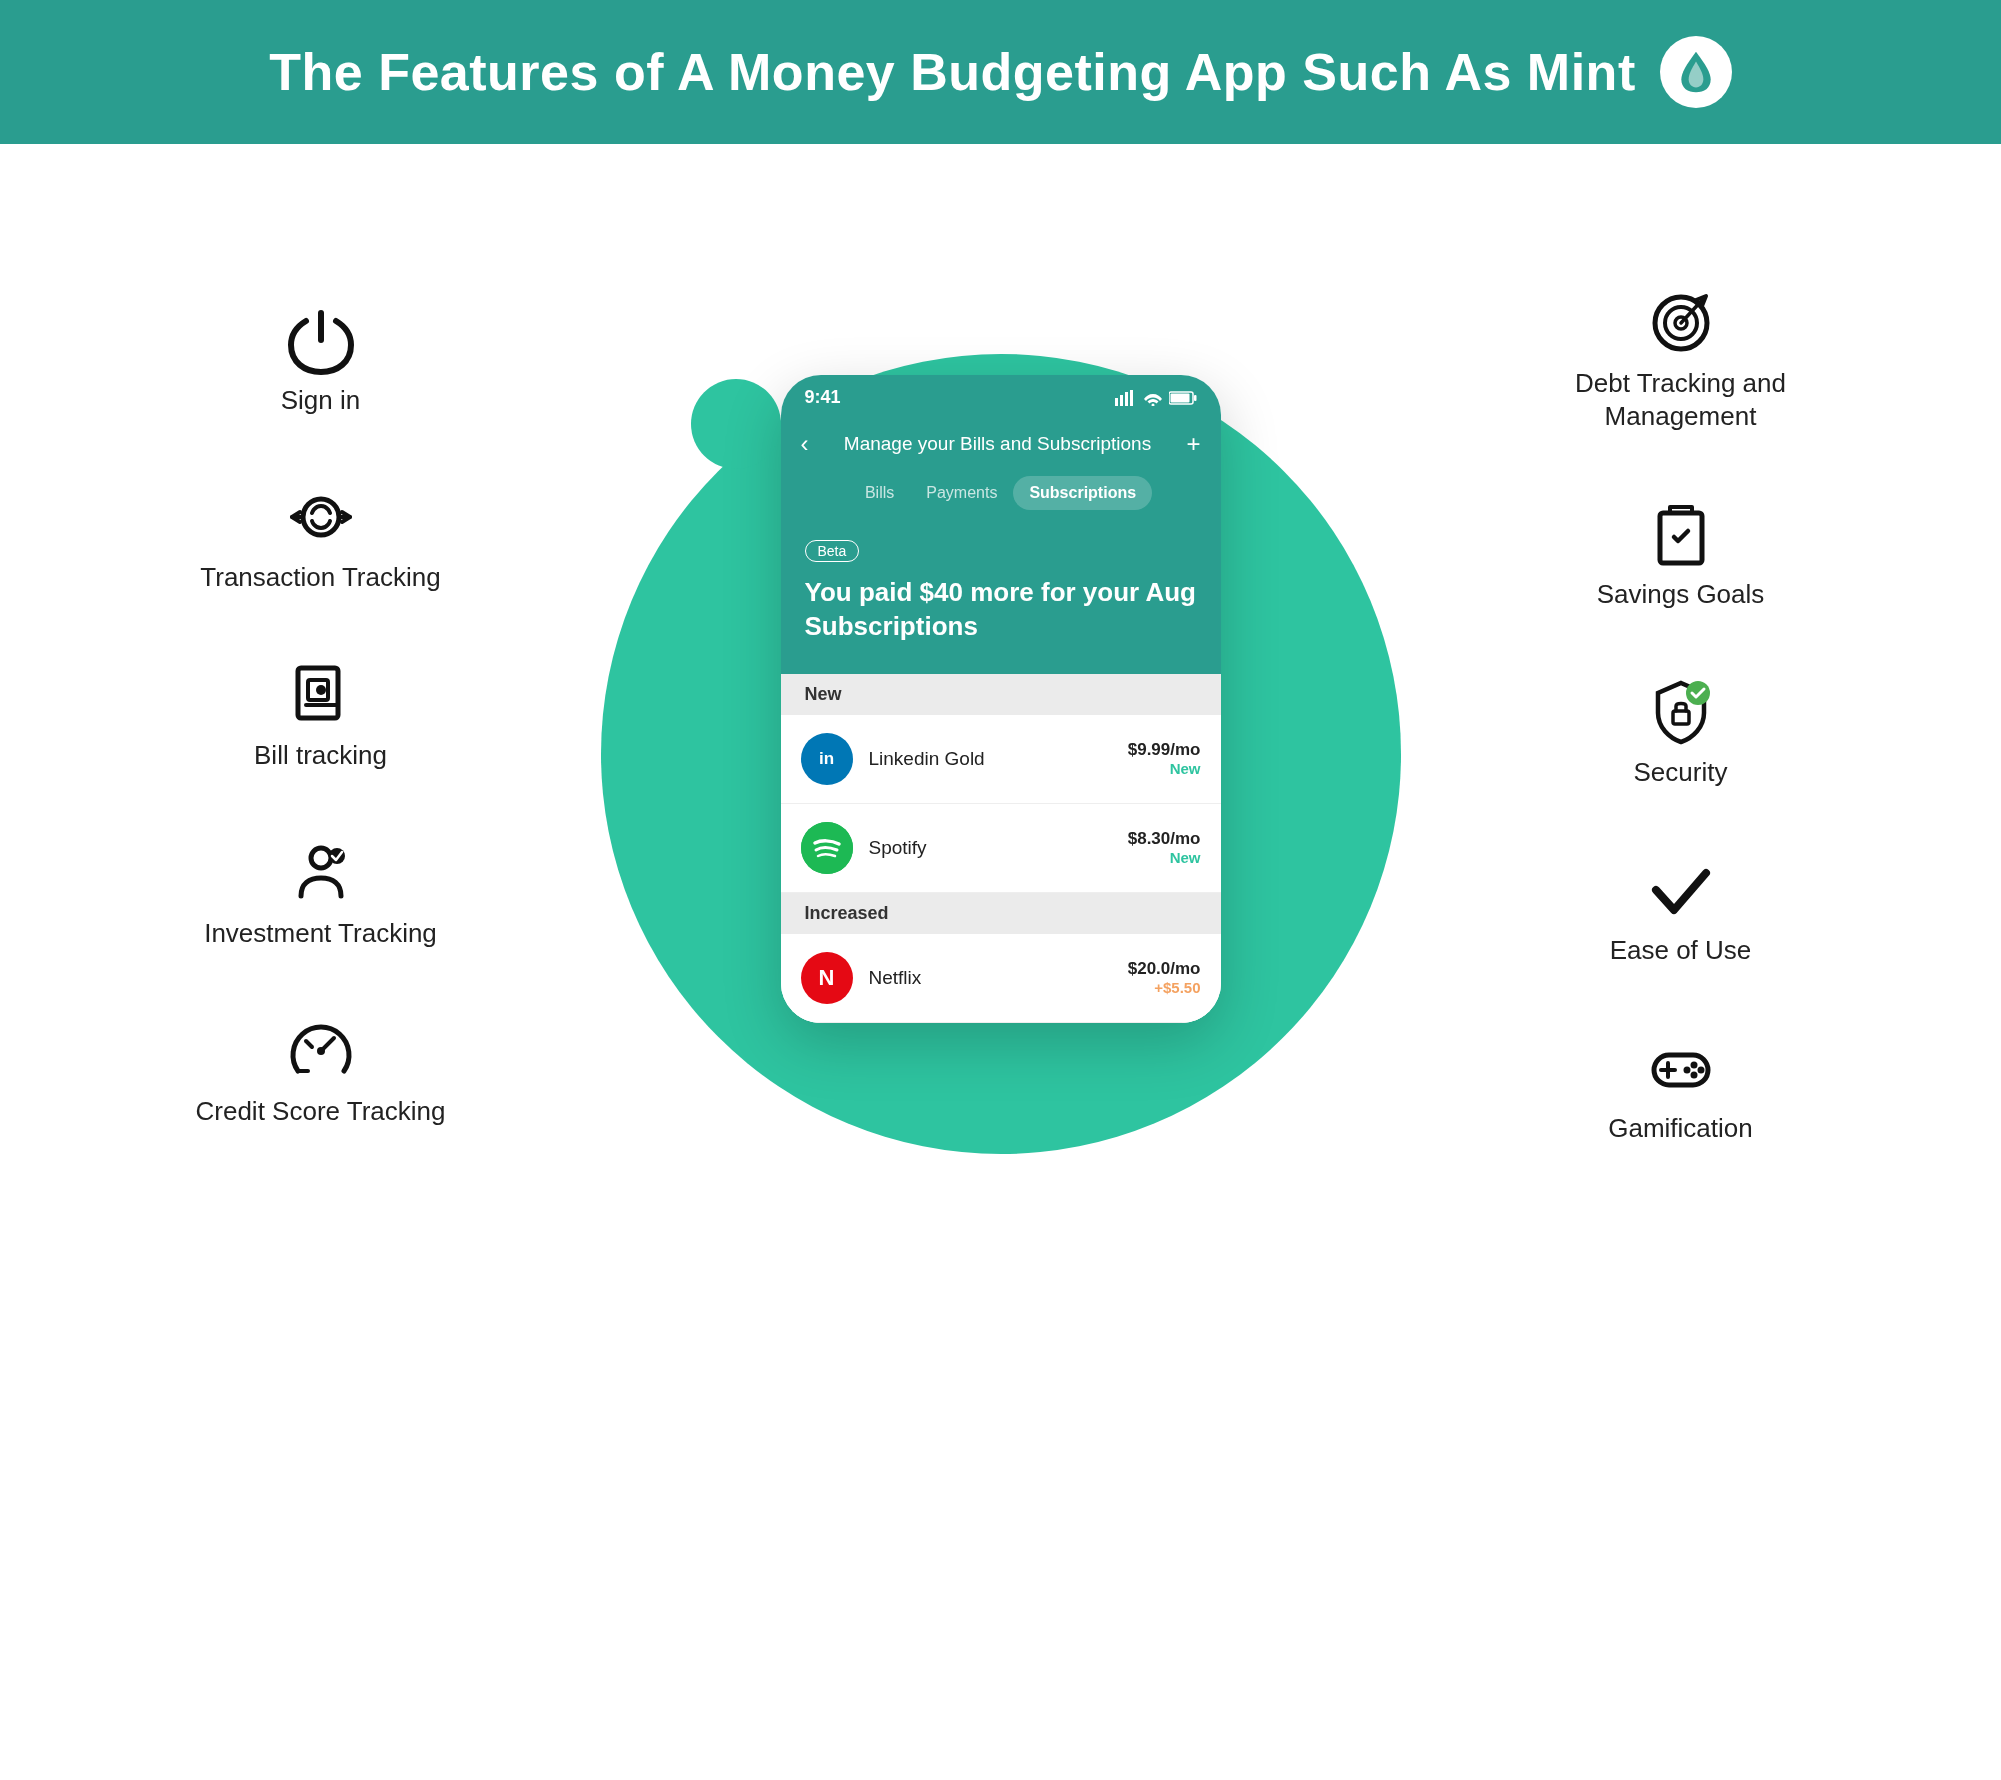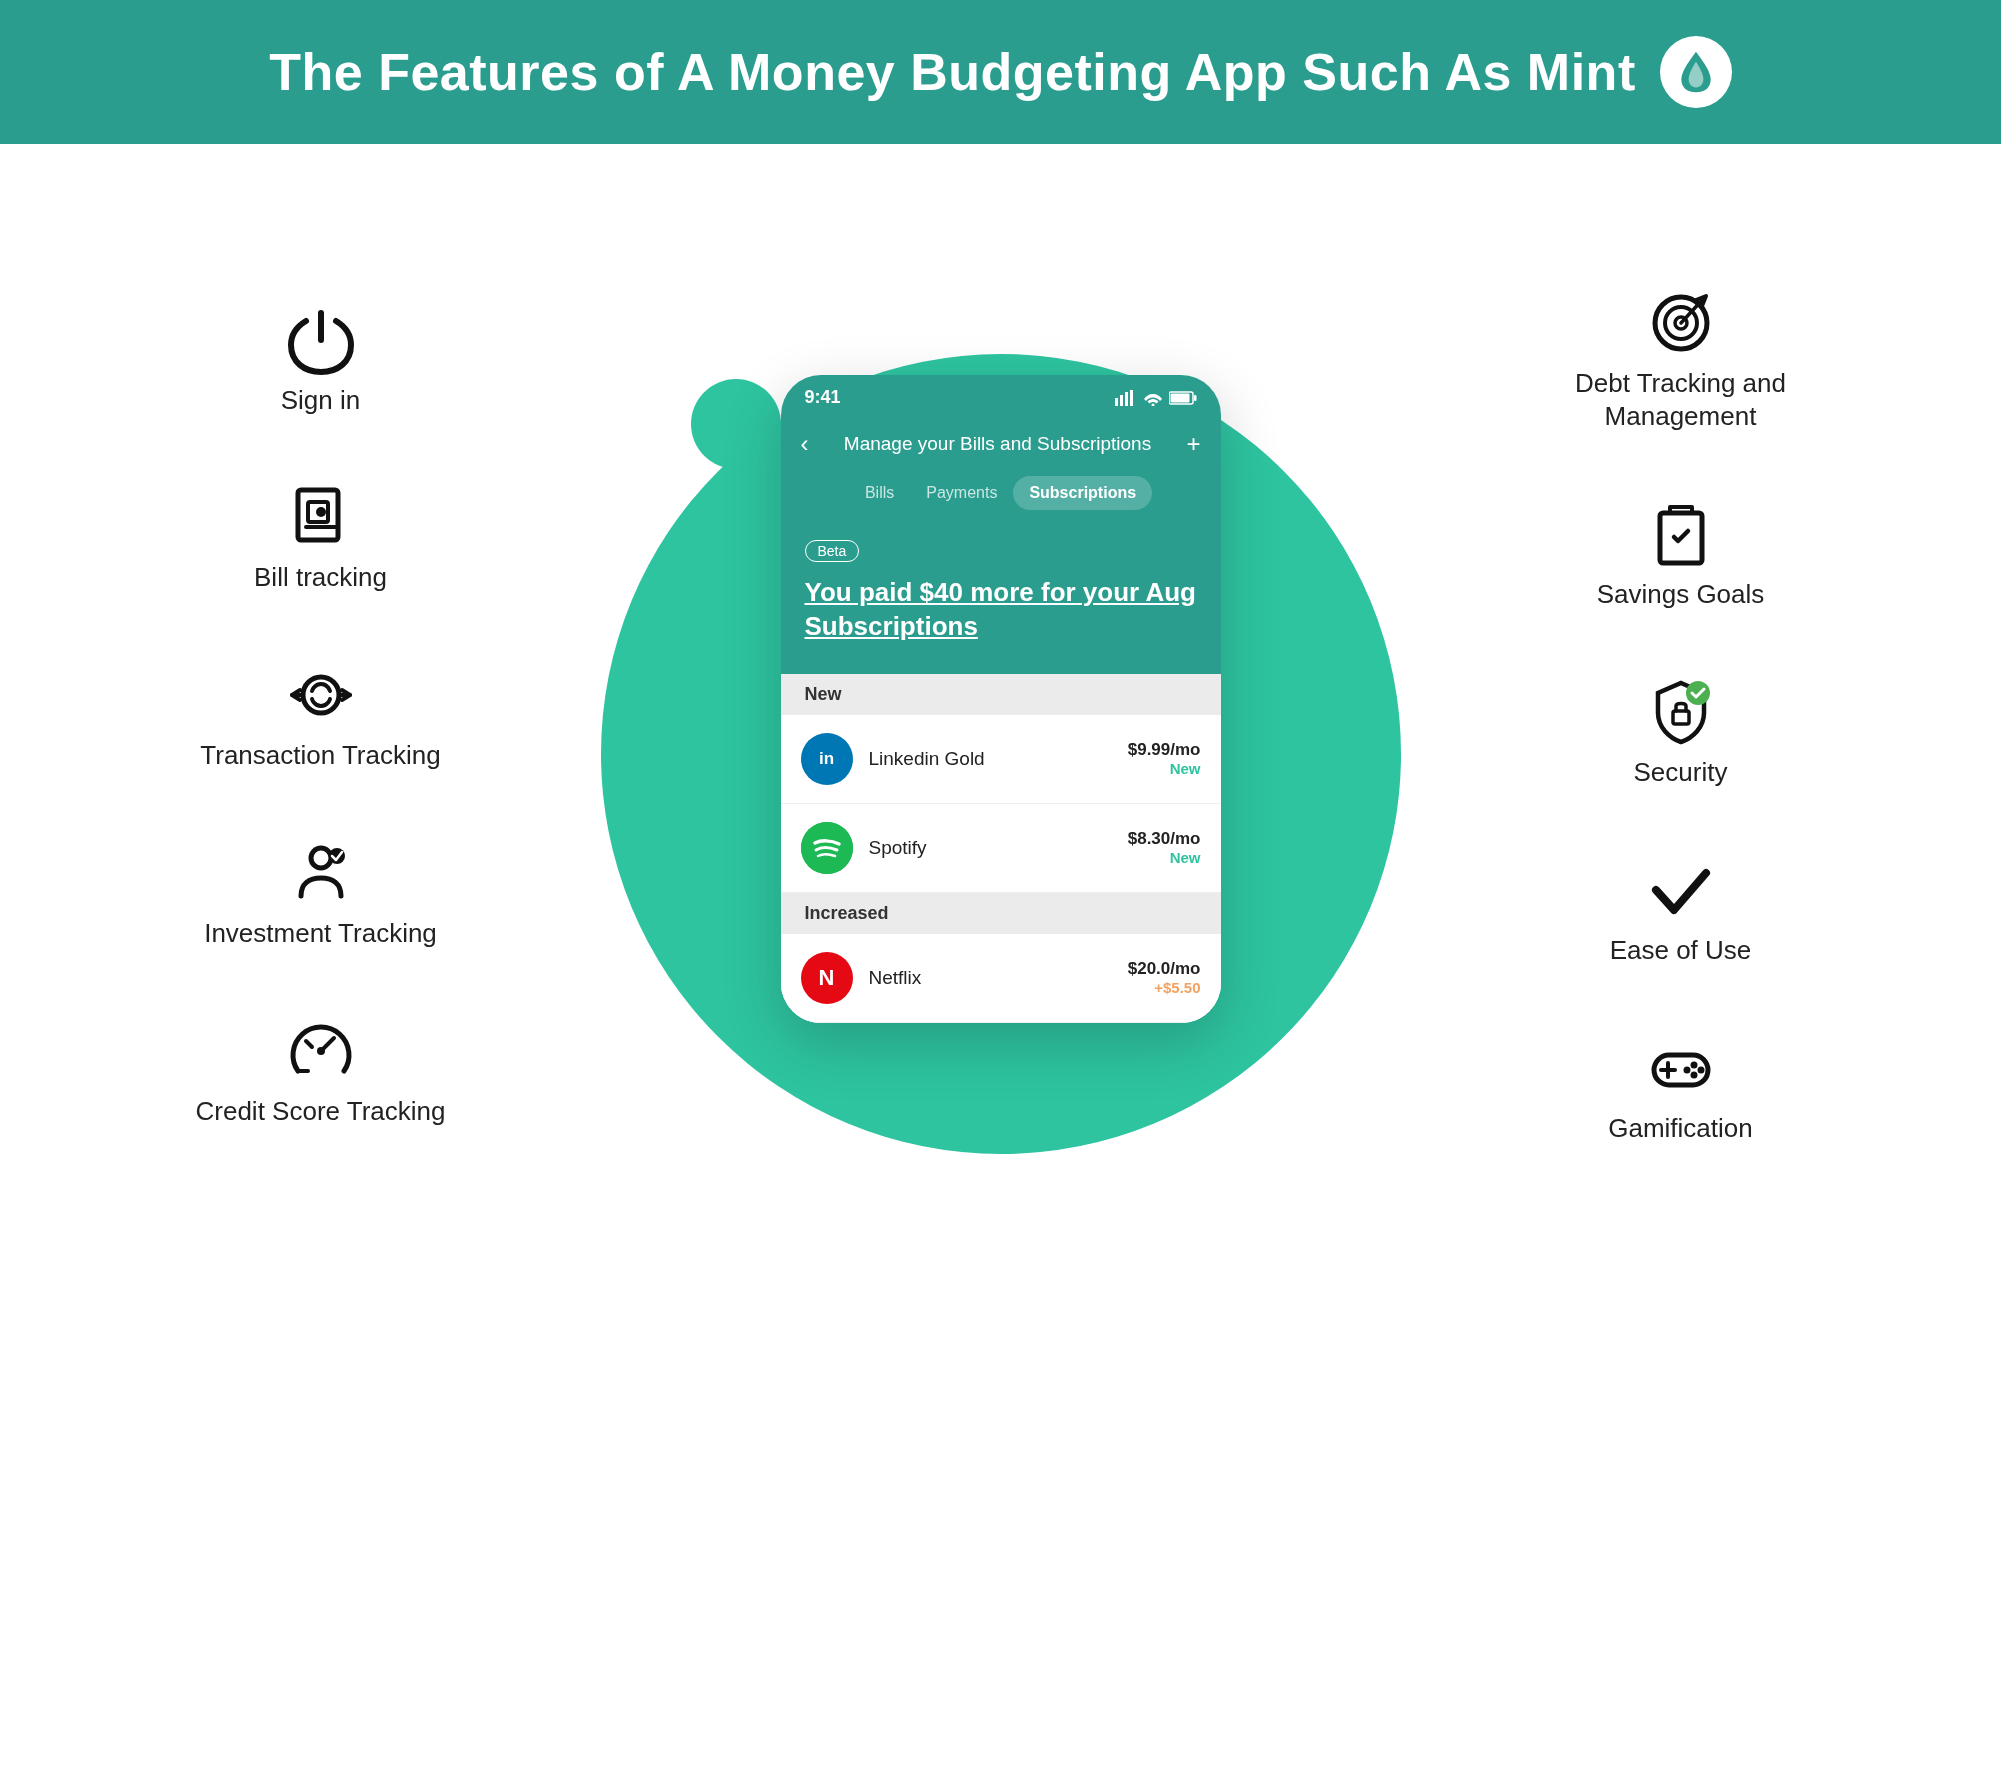--- a/index.html
+++ b/index.html
@@ -197,21 +197,20 @@
       background: rgba(255,255,255,0.2);
       color: #fff;
       font-weight: 600;
     }
 
     
     .phone-hero {
       background: #2a9d8f;
       padding: 20px 24px 30px;
       color: #fff;
-      text-decoration: underline;
     }
     .phone-beta {
       display: inline-block;
       border: 1.5px solid #fff;
       border-radius: 12px;
       padding: 2px 12px;
       font-size: 14px;
       color: #fff;
       margin-bottom: 14px;
     }
@@ -302,42 +301,42 @@
           <path d="M20 16 C10 22 5 30 5 40 C5 57 18.5 67 35 67 C51.5 67 65 57 65 40 C65 30 60 22 50 16" stroke="#111" stroke-width="6" stroke-linecap="round" fill="none"></path>
         </svg>
       </div>
       <span class="feature-label">Sign in</span>
     </div>
 
 
     <div class="feature-item">
       <div class="feature-icon">
         <svg viewBox="0 0 70 70" fill="none" xmlns="http://www.w3.org/2000/svg">
-          <rect x="12" y="8" width="40" height="50" rx="3" stroke="#111" stroke-width="5" fill="none"></rect>
-          <rect x="22" y="20" width="20" height="20" rx="2" stroke="#111" stroke-width="4" fill="none"></rect>
-          <circle cx="35" cy="30" r="5" fill="#111"></circle>
-          <line x1="20" y1="45" x2="50" y2="45" stroke="#111" stroke-width="4" stroke-linecap="round"></line>
-        </svg>
-      </div>
-      <span class="feature-label">Bill tracking</span>
-    </div>
-
-    <div class="feature-item">
-      <div class="feature-icon">
-        <svg viewBox="0 0 70 70" fill="none" xmlns="http://www.w3.org/2000/svg">
           <circle cx="35" cy="35" r="18" stroke="#111" stroke-width="5" fill="none"></circle>
           <path d="M26 31 C26 31 28 24 35 24 C42 24 44 31 44 31" stroke="#111" stroke-width="4" stroke-linecap="round" fill="none"></path>
           <path d="M26 39 C26 39 28 46 35 46 C42 46 44 39 44 39" stroke="#111" stroke-width="4" stroke-linecap="round" fill="none"></path>
           <path d="M14 30 L6 35 L14 40" stroke="#111" stroke-width="4" stroke-linecap="round" stroke-linejoin="round" fill="none"></path>
           <path d="M56 30 L64 35 L56 40" stroke="#111" stroke-width="4" stroke-linecap="round" stroke-linejoin="round" fill="none"></path>
           <line x1="6" y1="35" x2="17" y2="35" stroke="#111" stroke-width="4" stroke-linecap="round"></line>
           <line x1="53" y1="35" x2="64" y2="35" stroke="#111" stroke-width="4" stroke-linecap="round"></line>
         </svg>
       </div>
       <span class="feature-label">Transaction Tracking</span>
+    </div>
+
+    <div class="feature-item">
+      <div class="feature-icon">
+        <svg viewBox="0 0 70 70" fill="none" xmlns="http://www.w3.org/2000/svg">
+          <rect x="12" y="8" width="40" height="50" rx="3" stroke="#111" stroke-width="5" fill="none"></rect>
+          <rect x="22" y="20" width="20" height="20" rx="2" stroke="#111" stroke-width="4" fill="none"></rect>
+          <circle cx="35" cy="30" r="5" fill="#111"></circle>
+          <line x1="20" y1="45" x2="50" y2="45" stroke="#111" stroke-width="4" stroke-linecap="round"></line>
+        </svg>
+      </div>
+      <span class="feature-label">Bill tracking</span>
     </div>
 
     <div class="feature-item">
       <div class="feature-icon">
         <svg viewBox="0 0 70 70" fill="none" xmlns="http://www.w3.org/2000/svg">
 
           <circle cx="35" cy="20" r="10" stroke="#111" stroke-width="5" fill="none"></circle>
           <path d="M15 58 C15 46 23 40 35 40 C47 40 55 46 55 58" stroke="#111" stroke-width="5" stroke-linecap="round" fill="none"></path>
 
           <circle cx="51" cy="18" r="8" fill="#111"></circle>

